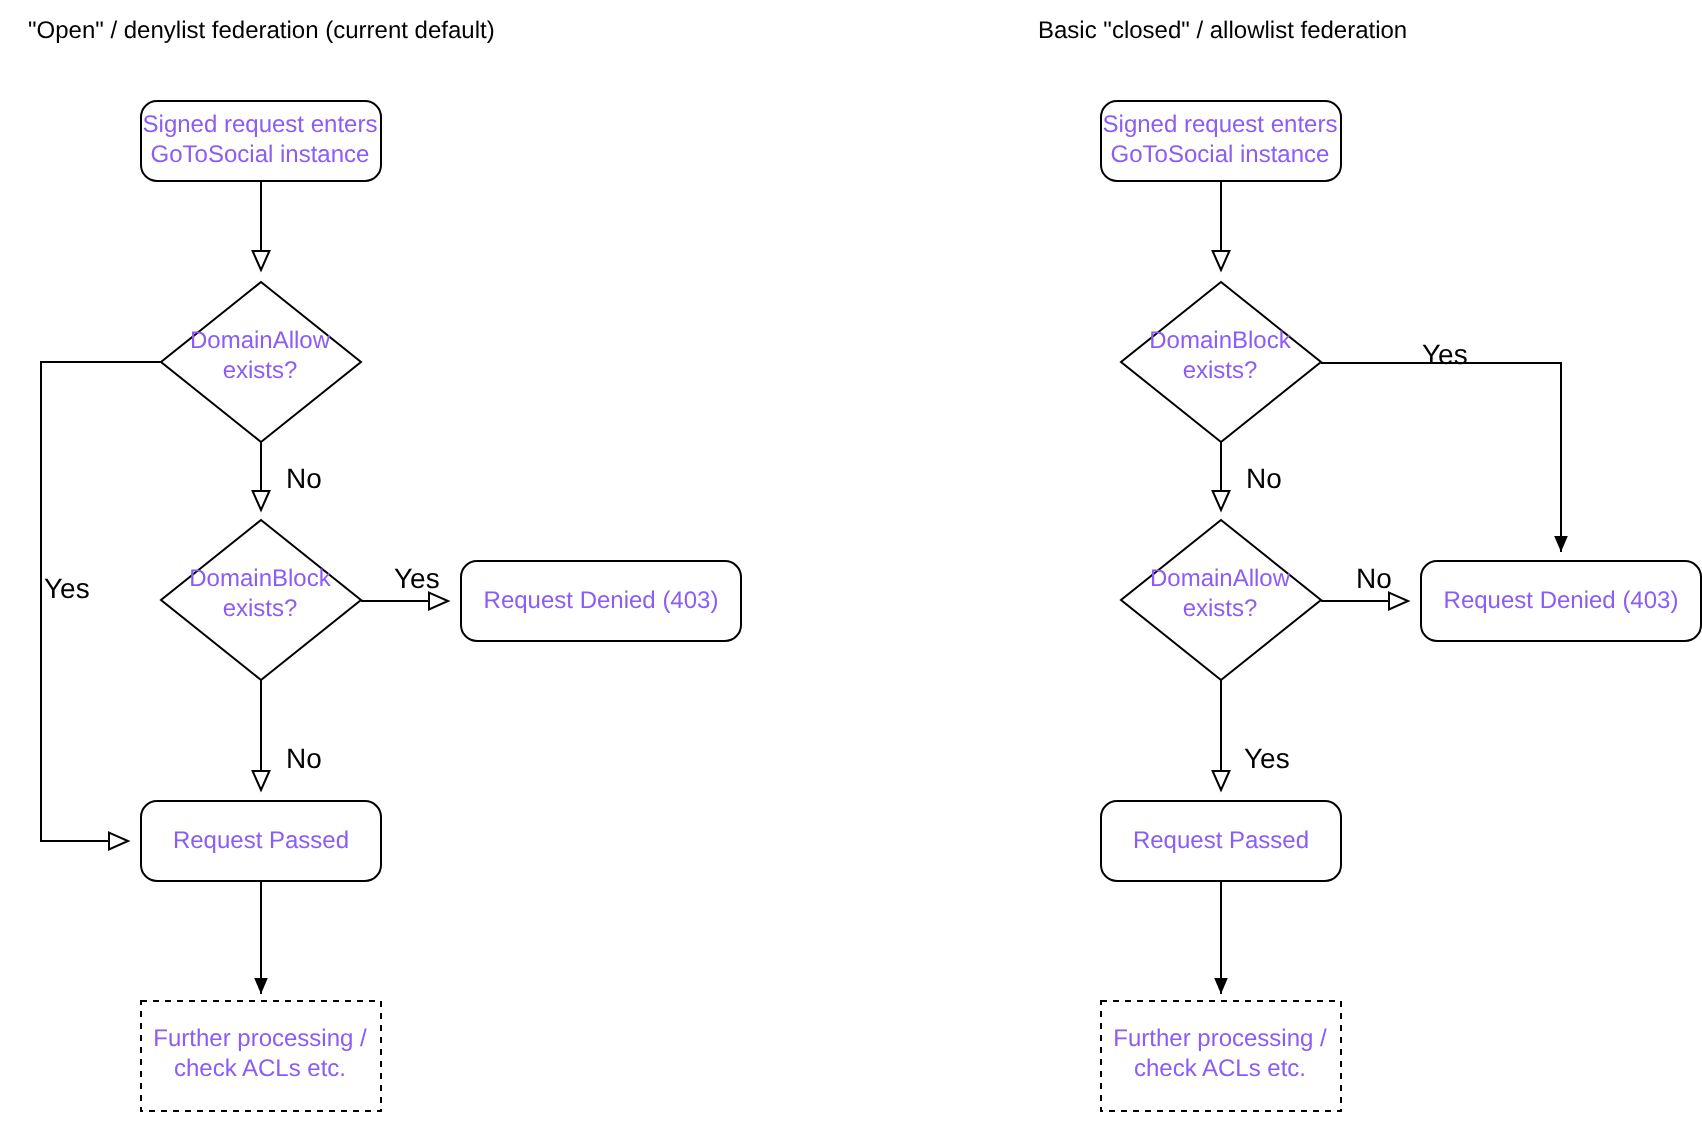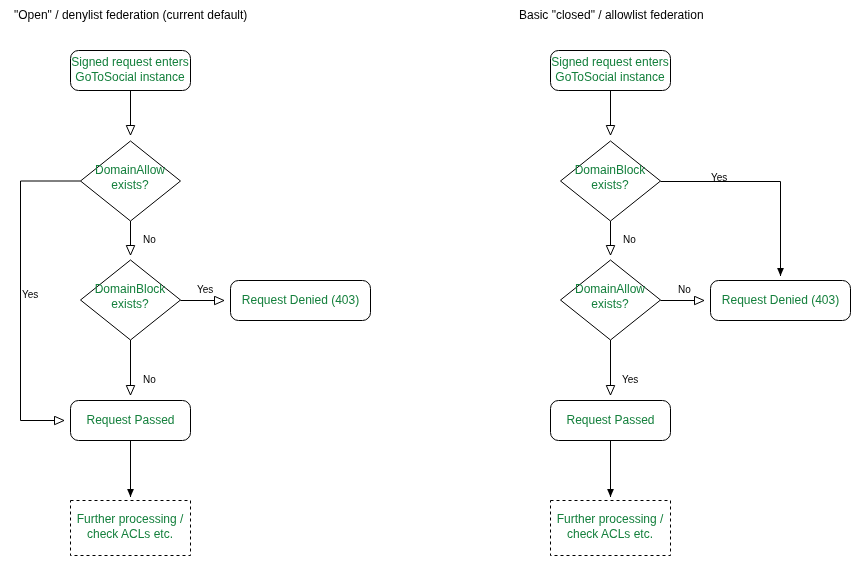--- a/index.html
+++ b/index.html
@@ -32,27 +32,27 @@
   }
   #title-left  { left: 14px;  top: 8px; }
   #title-right { left: 519px; top: 8px; }
 
   
   .node-label {
     position: absolute;
     font-size: 12px;
     line-height: 15px;
     text-align: center;
-    color: #15803d;
+    color: #8b5cf6;
     white-space: pre-line;
     pointer-events: none;
   }
   .edge-label {
     position: absolute;
-    font-size: 10px;
+    font-size: 14px;
     line-height: 13px;
     color: #000000;
     white-space: nowrap;
     pointer-events: none;
   }
 </style>
 </head>
 <body>
 
 <svg id="canvas" viewBox="0 0 851 561" xmlns="http://www.w3.org/2000/svg">

